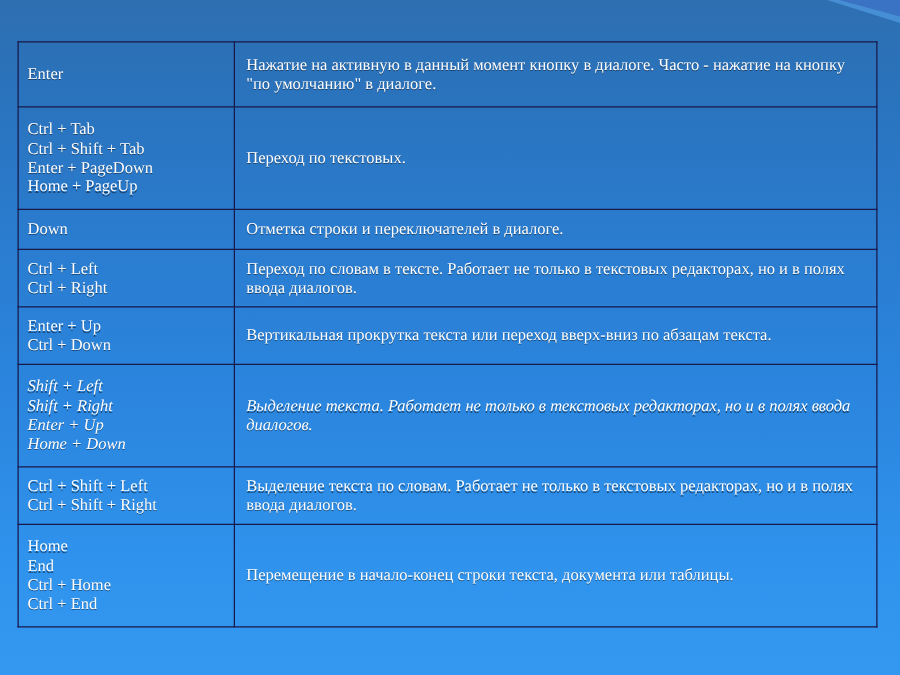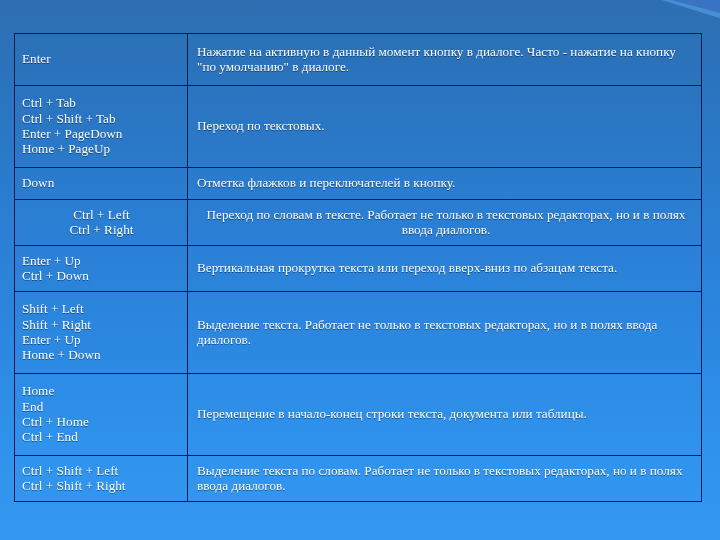--- a/index.html
+++ b/index.html
@@ -106,63 +106,63 @@
           <span class="kline">Enter + PageDown</span>
           <span class="kline">Home + PageUp</span>
         </td>
         <td class="desc">Переход по текстовых.</td>
       </tr>
 
       <tr style="height:32px;">
         <td class="keys">
           <span class="kline">Down</span>
         </td>
-        <td class="desc">Отметка флажков и переключателей в кнопку.</td>
+        <td class="desc">Отметка строки и переключателей в диалоге.</td>
       </tr>
 
-      <tr style="height:46px;text-align:center;">
+      <tr style="height:46px;">
         <td class="keys">
           <span class="kline">Ctrl + Left</span>
           <span class="kline">Ctrl + Right</span>
         </td>
         <td class="desc">Переход по словам в тексте. Работает не только в текстовых редакторах, но и в полях ввода диалогов.</td>
       </tr>
 
       <tr style="height:46px;">
         <td class="keys">
           <span class="kline">Enter + Up</span>
           <span class="kline">Ctrl + Down</span>
         </td>
         <td class="desc">Вертикальная прокрутка текста или переход вверх-вниз по абзацам текста.</td>
       </tr>
 
-      <tr style="height:82px;">
+      <tr style="height:82px;font-style:italic;">
         <td class="keys">
           <span class="kline">Shift + Left</span>
           <span class="kline">Shift + Right</span>
           <span class="kline">Enter + Up</span>
           <span class="kline">Home + Down</span>
         </td>
         <td class="desc">Выделение текста. Работает не только в текстовых редакторах, но и в полях ввода диалогов.</td>
+      </tr>
+
+      <tr style="height:46px;">
+        <td class="keys">
+          <span class="kline">Ctrl + Shift + Left</span>
+          <span class="kline">Ctrl + Shift + Right</span>
+        </td>
+        <td class="desc">Выделение текста по словам. Работает не только в текстовых редакторах, но и в полях ввода диалогов.</td>
       </tr>
 
       <tr style="height:82px;">
         <td class="keys">
           <span class="kline">Home</span>
           <span class="kline">End</span>
           <span class="kline">Ctrl + Home</span>
           <span class="kline">Ctrl + End</span>
         </td>
         <td class="desc">Перемещение в начало-конец строки текста, документа или таблицы.</td>
       </tr>
 
-      <tr style="height:46px;">
-        <td class="keys">
-          <span class="kline">Ctrl + Shift + Left</span>
-          <span class="kline">Ctrl + Shift + Right</span>
-        </td>
-        <td class="desc">Выделение текста по словам. Работает не только в текстовых редакторах, но и в полях ввода диалогов.</td>
-      </tr>
-
     </tbody>
   </table>
 
 </div>
 
 </body></html>

